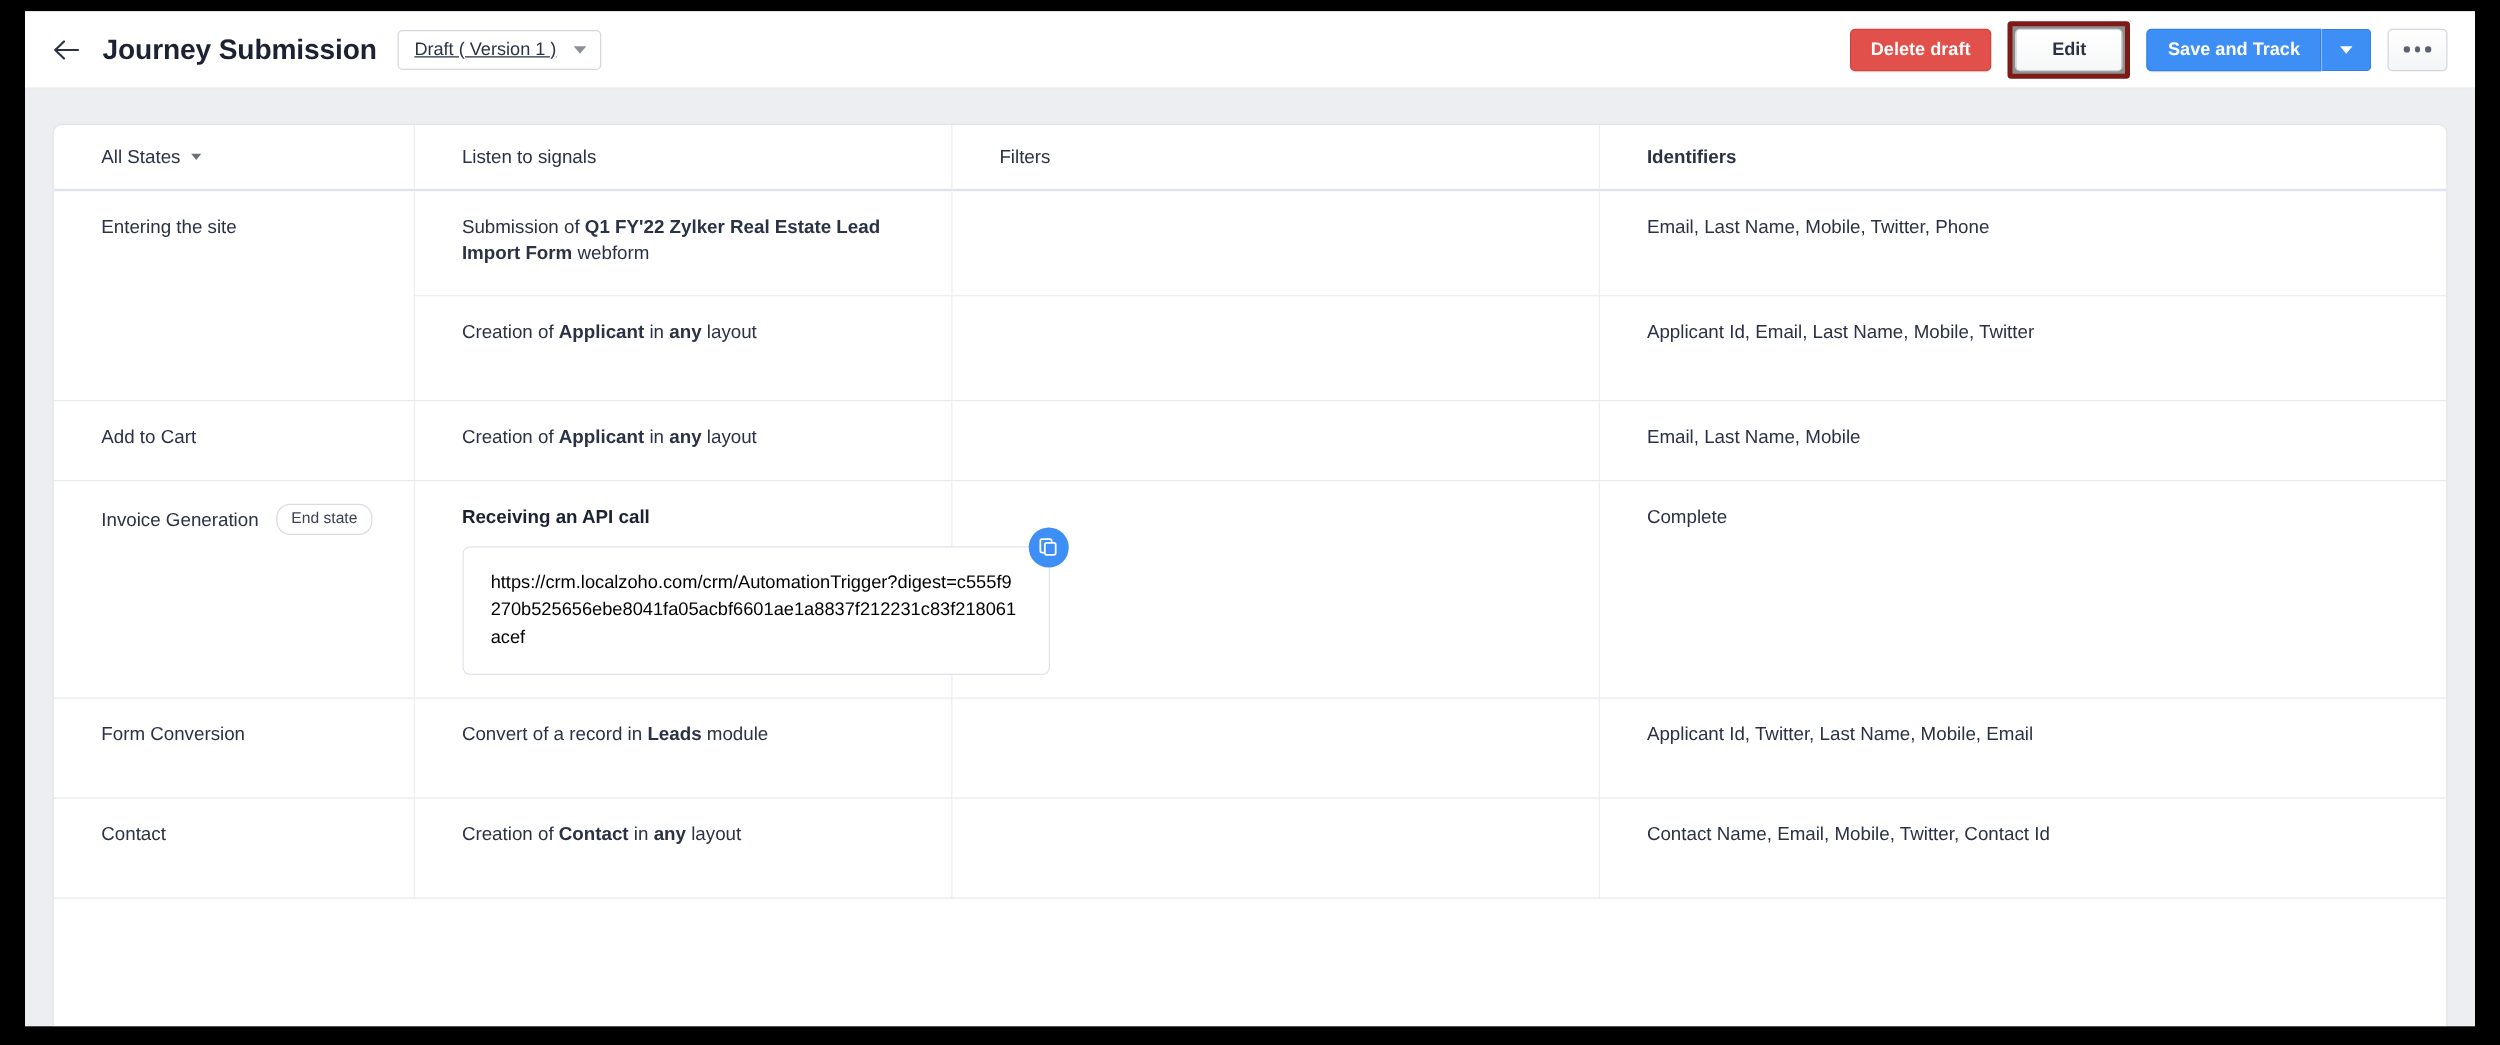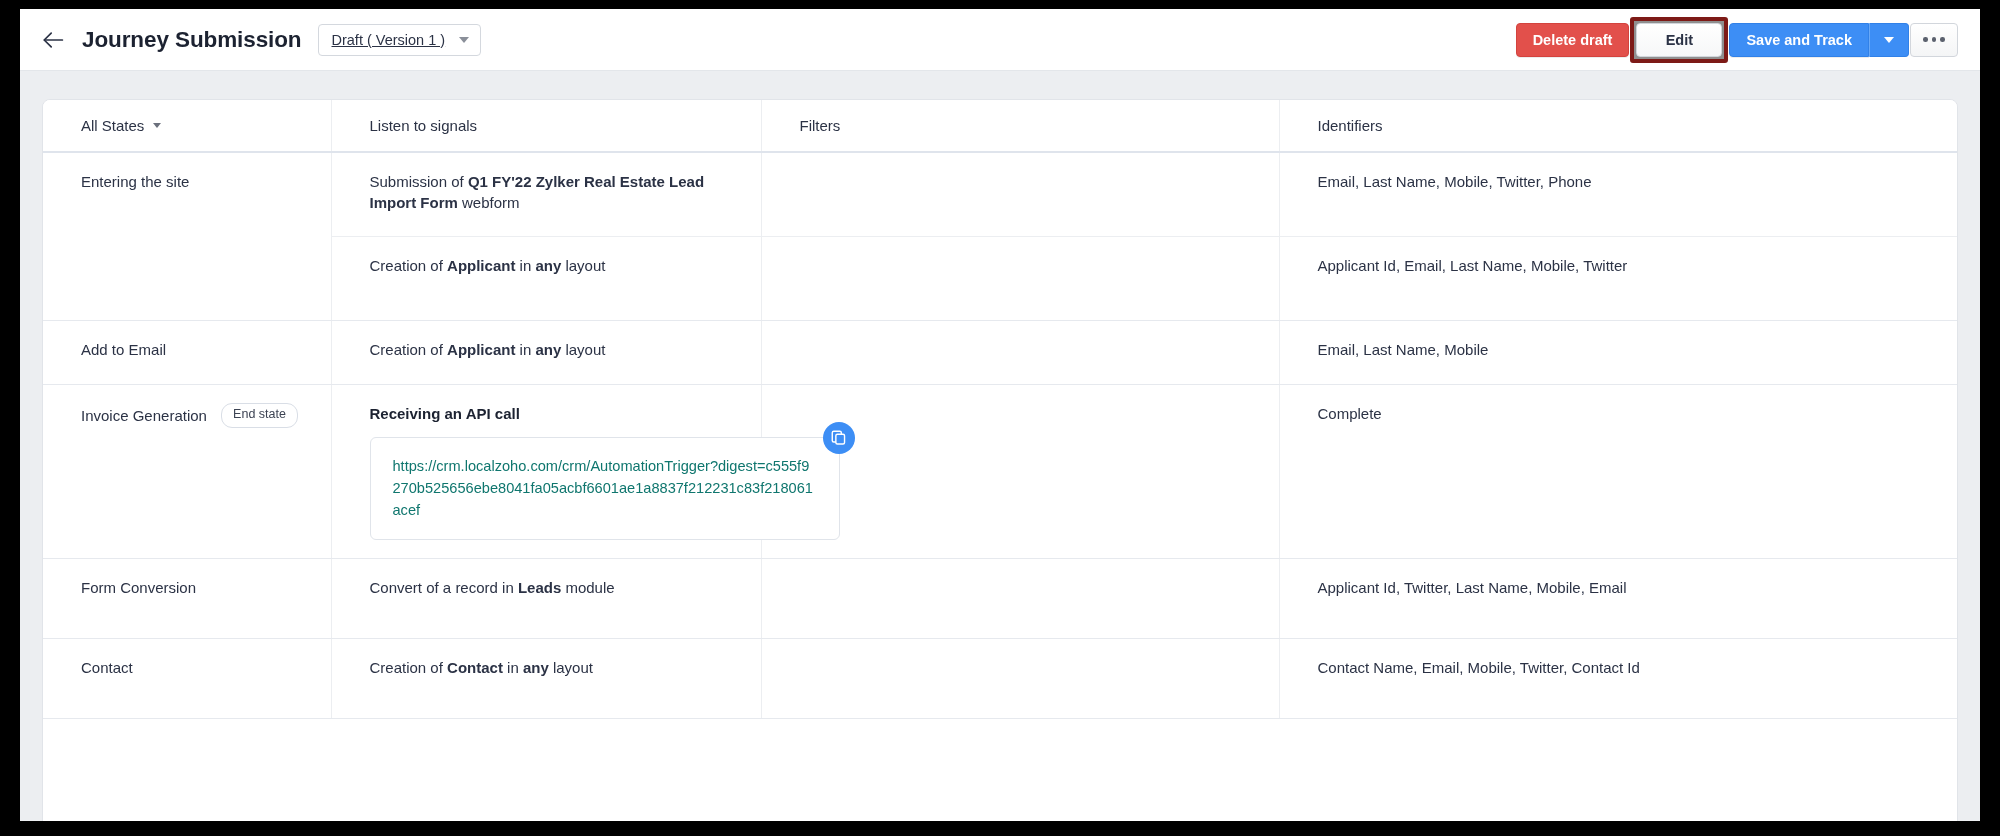--- a/index.html
+++ b/index.html
@@ -81,21 +81,21 @@
     width: 0; height: 0;
     border-left: 5px solid transparent;
     border-right: 5px solid transparent;
     border-top: 6px solid #8a8f99;
   }
 
   #header-actions {
     margin-left: auto;
     display: flex;
     align-items: center;
-    gap: 1px;
+    gap: 13px;
   }
 
   .btn {
     height: 34px;
     border-radius: 4px;
     font-size: 14.5px;
     font-weight: 600;
     display: flex;
     align-items: center;
     justify-content: center;
@@ -192,21 +192,21 @@
     font-weight: 400;
     font-size: 15px;
     color: #2b3245;
     padding: 15px 0 15px 38px;
     border-bottom: 2px solid #dfe4ec;
     border-right: 1px solid #eceef1;
     vertical-align: middle;
     height: 52px;
     background: #ffffff;
   }
-  #journey-table thead th:last-child { border-right: none; }
+  #journey-table thead th:last-child { border-right: none; font-weight: bold; }
 
   .hdr-allstates {
     display: inline-flex;
     align-items: center;
     gap: 9px;
     cursor: pointer;
   }
   .caret-sm {
     width: 0; height: 0;
     border-left: 4.5px solid transparent;
@@ -245,21 +245,21 @@
   
   .api-title { font-weight: 700; font-size: 15px; color: #1c2231; }
   .api-url-box {
     position: relative;
     margin-top: 13px;
     border: 1px solid #e0e4ea;
     border-radius: 6px;
     padding: 17px 22px 18px 22px;
     width: 470px;
     font-size: 14.6px;
-    color: #0f766e;
+    color: #000000;
     line-height: 1.52;
     word-break: break-all;
     background: #ffffff;
   }
   .copy-badge {
     position: absolute;
     right: -16px;
     top: -16px;
     width: 32px; height: 32px;
     border-radius: 50%;
@@ -392,21 +392,21 @@
             <tr class="row-sep">
               <td class="signal-text" style="height:84px">
                 <span>Creation of </span><b>Applicant</b><span> in </span><b>any</b><span> layout</span>
               </td>
               <td></td>
               <td class="ident-cell">Applicant Id, Email, Last Name, Mobile, Twitter</td>
             </tr>
 
             <tr class="row-sep">
               <td class="state-cell" style="height:64px">
-                <span>Add to Email</span>
+                <span>Add to Cart</span>
               </td>
               <td class="signal-text">
                 <span>Creation of </span><b>Applicant</b><span> in </span><b>any</b><span> layout</span>
               </td>
               <td></td>
               <td class="ident-cell">Email, Last Name, Mobile</td>
             </tr>
 
             <tr class="row-sep">
               <td class="state-cell">

